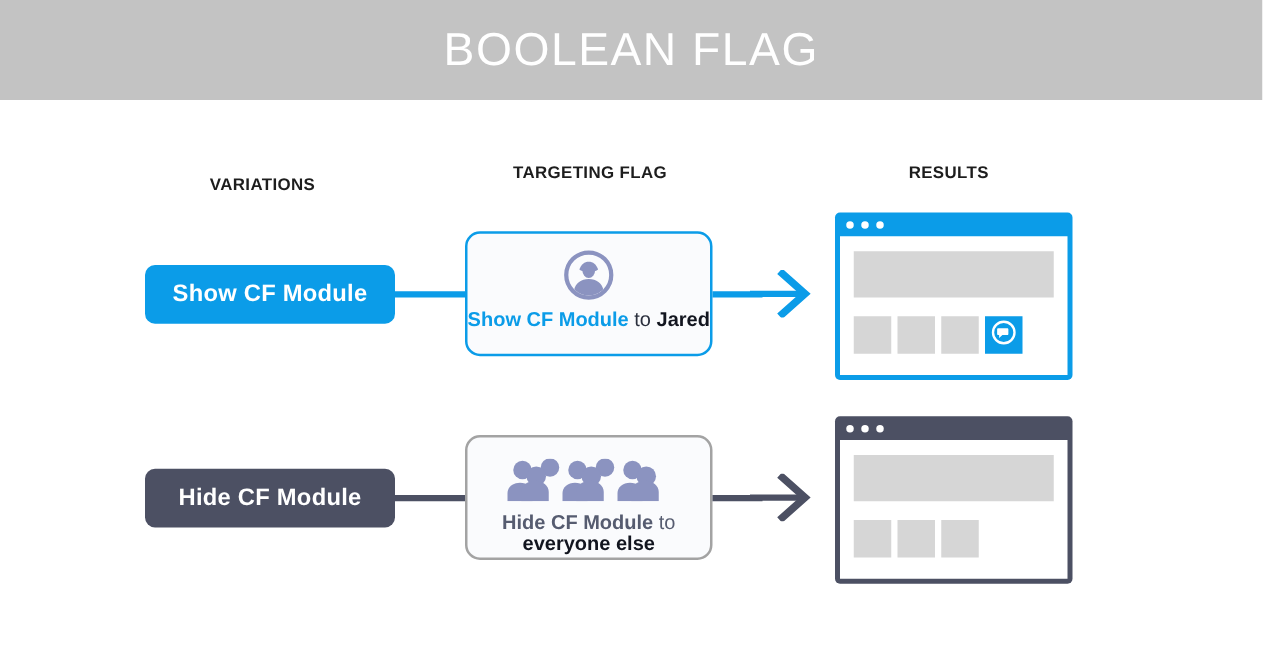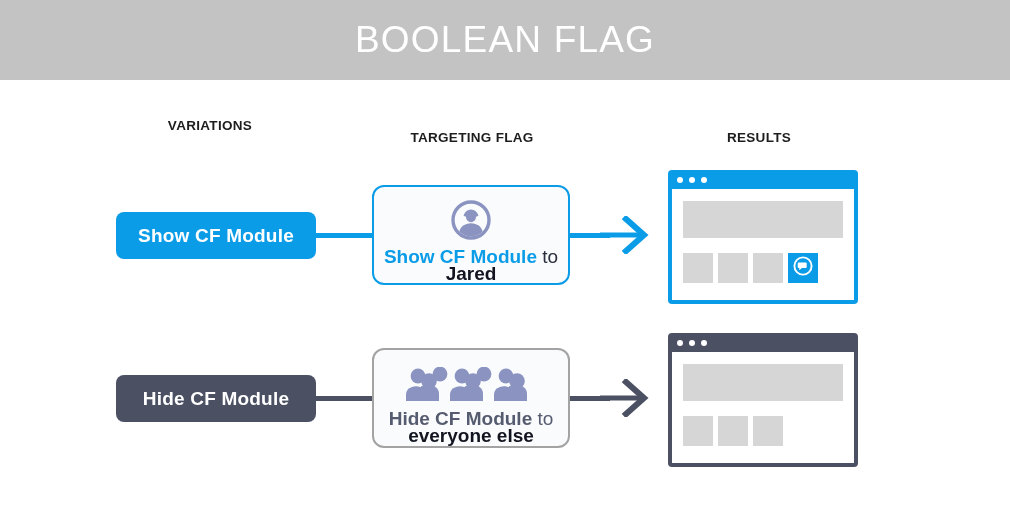--- a/index.html
+++ b/index.html
@@ -40,21 +40,21 @@
   
   .col-head {
     position: absolute;
     font-size: 13.5px;
     font-weight: bold;
     color: #1d1d1d;
     letter-spacing: 0.3px;
     text-align: center;
     white-space: nowrap;
   }
-  .col-head.variations { left: 110px; top: 118px; width: 200px; }
+  .col-head.variations { left: 110px; top: 140px; width: 200px; }
   .col-head.targeting  { left: 372px; top: 130px; width: 200px; }
   .col-head.results    { left: 660px; top: 130px; width: 198px; }
 
   
   .conn {
     position: absolute;
     height: 5px;
   }
   .conn.blue { background: #0b9ce8; }
   .conn.gray { background: #4c5063; }
@@ -98,21 +98,21 @@
     height: 44px;
     display: flex;
     align-items: center;
     justify-content: center;
   }
   .card.gray .card-icon { margin-top: 16px; height: 36px; }
 
   .card-text {
     margin-top: 6px;
     text-align: center;
-    font-size: 19px;
+    font-size: 16px;
     line-height: 17px;
     color: #1d2233;
   }
   .card.gray .card-text { margin-top: 8px; }
 
   .t-blue   { color: #0b9ce8; font-weight: bold; }
   .t-gray   { color: #565c70; font-weight: bold; }
   .t-plain  { color: #2a2f3d; font-weight: normal; }
   .t-plain2 { color: #565c70; font-weight: normal; }
   .t-dark   { color: #12151f; font-weight: bold; }

